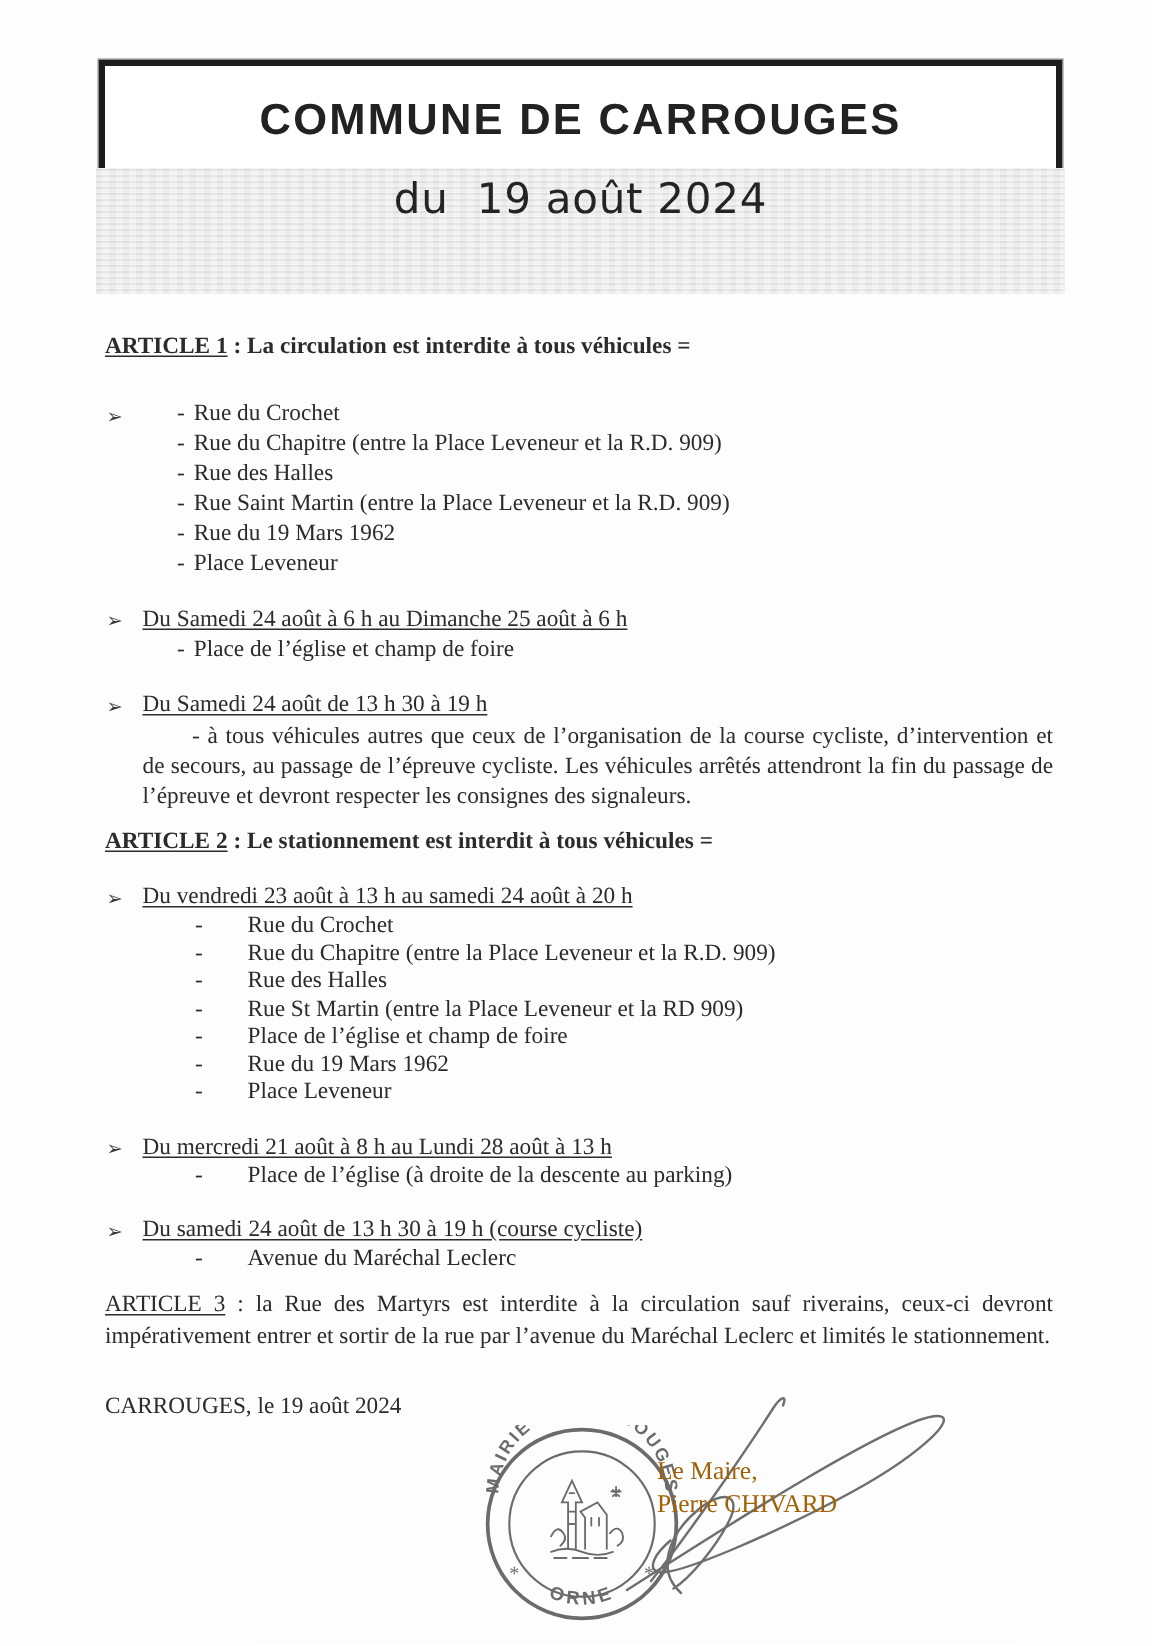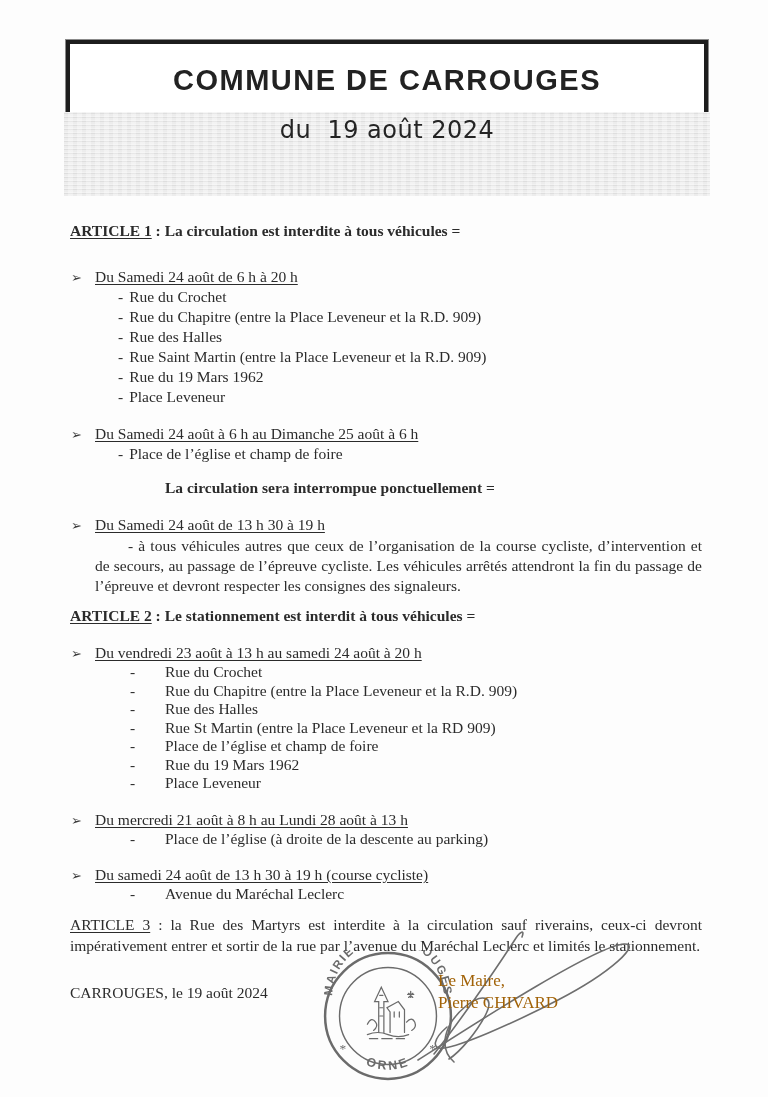--- a/index.html
+++ b/index.html
@@ -47,21 +47,21 @@
   .doc-title {
     margin-top: 9px;
     font-family: "DejaVu Sans", sans-serif;
     font-size: 27px;
     letter-spacing: 1px;
     color: #1f1f1f;
   }
   .doc-subtitle {
     margin-top: 4px;
     font-family: "DejaVu Sans", sans-serif;
-    font-size: 24px;
+    font-size: 28px;
     letter-spacing: 0.5px;
     color: #242424;
     white-space: pre;
   }
 
   
   .body-flow {
     position: absolute;
     left: 70px; top: 221px;
     width: 632px;
@@ -142,42 +142,41 @@
   <div class="title-band">
     <div class="doc-subtitle">du  19 août 2024</div>
   </div>
 
   <div class="body-flow">
 
     <p class="article-heading"><span class="art-label">ARTICLE 1</span><span> : La circulation est interdite à tous véhicules =</span></p>
 
     <div class="bullet-group">
       <div class="bullet-head first">
-        <span class="arrow">➢</span><span class="head-text">Du Samedi 24 août de 6 h à 20 h</span>
+        <span class="arrow">➢</span>
       </div>
       <div class="street-list a1">
         <div class="street-item"><span class="dash">-</span><span>Rue du Crochet</span></div>
         <div class="street-item"><span class="dash">-</span><span>Rue du Chapitre (entre la Place Leveneur et la R.D. 909)</span></div>
         <div class="street-item"><span class="dash">-</span><span>Rue des Halles</span></div>
         <div class="street-item"><span class="dash">-</span><span>Rue Saint Martin (entre la Place Leveneur et la R.D. 909)</span></div>
         <div class="street-item"><span class="dash">-</span><span>Rue du 19 Mars 1962</span></div>
         <div class="street-item"><span class="dash">-</span><span>Place Leveneur</span></div>
       </div>
     </div>
 
     <div class="bullet-group">
       <div class="bullet-head">
         <span class="arrow">➢</span><span class="head-text">Du Samedi 24 août à 6 h au Dimanche 25 août à 6 h</span>
       </div>
       <div class="street-list a1">
         <div class="street-item"><span class="dash">-</span><span>Place de l’église et champ de foire</span></div>
       </div>
     </div>
 
-    <p class="interruption-note">La circulation sera interrompue ponctuellement =</p>
 
     <div class="bullet-group">
       <div class="bullet-head">
         <span class="arrow">➢</span><span class="head-text">Du Samedi 24 août de 13 h 30 à 19 h</span>
       </div>
       <p class="cycle-paragraph">- à tous véhicules autres que ceux de l’organisation de la course cycliste, d’intervention et de secours, au passage de l’épreuve cycliste. Les véhicules arrêtés attendront la fin du passage de l’épreuve et devront respecter les consignes des signaleurs.</p>
     </div>
 
     <p class="article-heading a2"><span class="art-label">ARTICLE 2</span><span> : Le stationnement est interdit à tous véhicules =</span></p>
 

